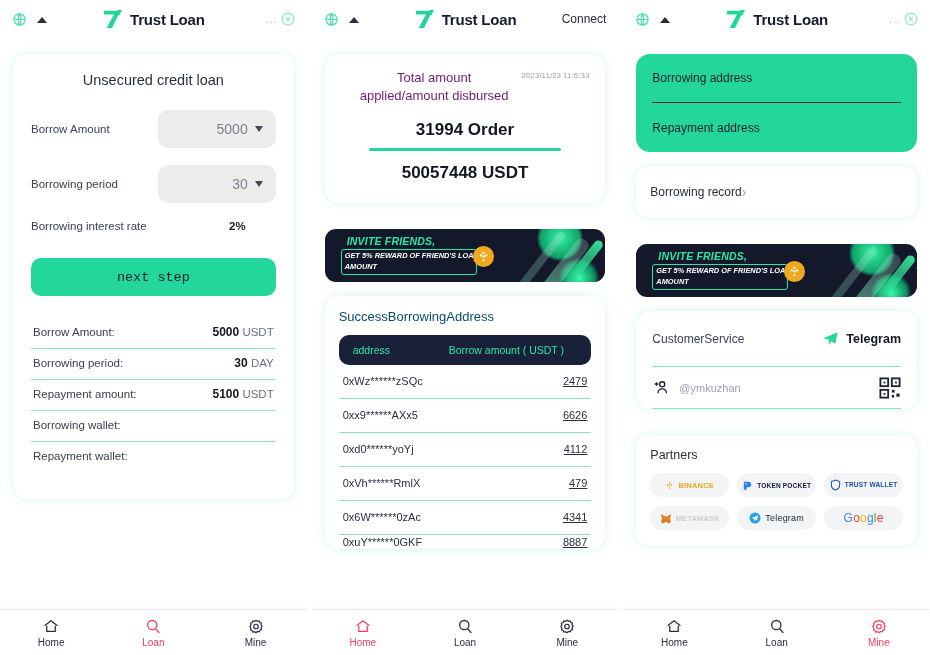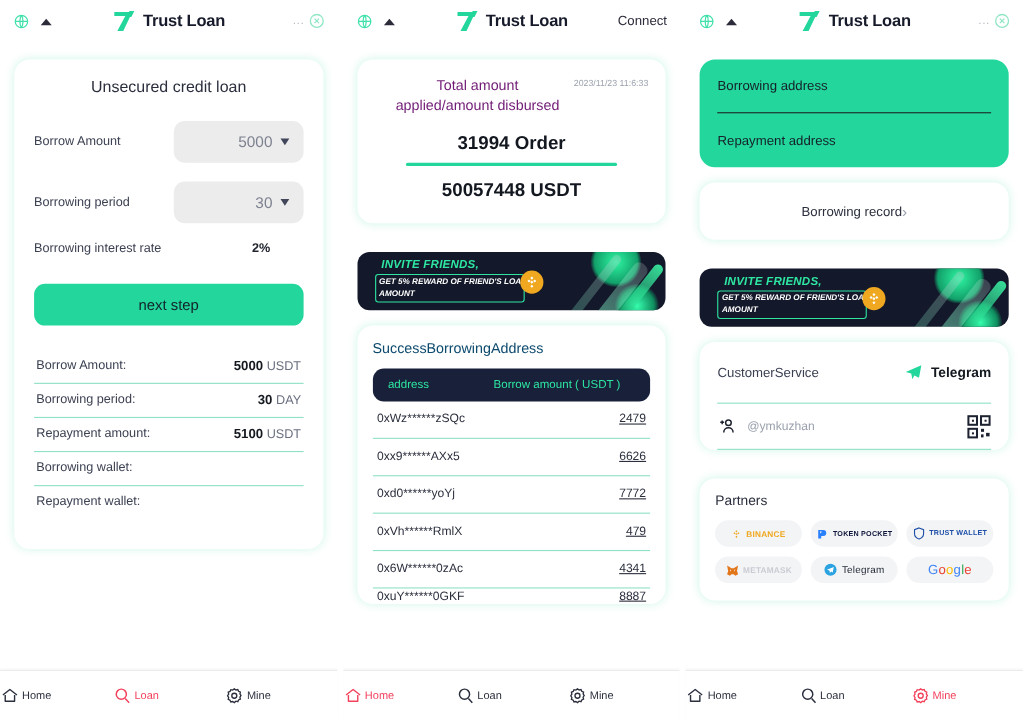--- a/index.html
+++ b/index.html
@@ -75,21 +75,21 @@
     display: flex; align-items: center; justify-content: flex-end; gap: 7px;
     padding-right: 13px;
   }
   .fselect .val { font-size: 14px; color: #7d8290; }
   .caret { width: 0; height: 0; border-left: 4.5px solid transparent; border-right: 4.5px solid transparent; border-top: 6px solid #41465a; }
   .frow.rate { margin-bottom: 26px; padding-right: 30px; }
   .rate-val { font-size: 11.5px; font-weight: bold; color: #20242f; }
   .next-btn {
     width: 100%; height: 38px; border-radius: 10px; border: none;
     background: #23d69b; color: #13202a; font-size: 13.5px;
-    font-family: Liberation Sans, sans-serif; cursor: pointer;
+    font-family: Liberation Mono, monospace; cursor: pointer;
     display: flex; align-items: center; justify-content: center;
   }
 
   .sum-list { margin-top: 22px; }
   .sum-row {
     display: flex; align-items: flex-start; justify-content: space-between;
     border-bottom: 1.4px solid #8ee2c3;
     padding: 7px 2px 7px 2px;
     min-height: 31px;
   }
@@ -152,21 +152,21 @@
   .addr-row .b { font-size: 11px; color: #2b2f3d; text-decoration: underline; }
   .addr-row.clip { height: 14px; overflow: hidden; border-bottom: none; }
 
   
   .green-card {
     background: #23d69b; border-radius: 14px; margin-top: 16px; margin-bottom: 14px;
     padding: 0 16px;
   }
   .green-row { height: 49px; display: flex; align-items: center; font-size: 12px; color: #16202a; }
   .green-row.first { border-bottom: 1.4px solid #1b2a26; }
-  .rec-card { padding: 0 14px; height: 52px; display: flex; align-items: center; justify-content: center; }
+  .rec-card { padding: 0 14px; height: 52px; display: flex; align-items: center; justify-content: flex-start; }
   .rec-label { font-size: 12px; color: #2b2f3d; }
   .chev { color: #9aa0ad; font-size: 14px; }
   .cs-card { padding: 0 16px; }
   .cs-top { height: 56px; display: flex; align-items: center; border-bottom: 1.4px solid #8ee2c3; }
   .cs-label { font-size: 12px; color: #3c4152; }
   .cs-right { margin-left: auto; display: flex; align-items: center; gap: 7px; }
   .tg-plane { width: 17px; height: 17px; display:block; }
   .tg-word { font-size: 12.5px; font-weight: bold; color: #14181f; }
   .cs-bot { height: 42px; display: flex; align-items: center; border-bottom: 1.4px solid #8ee2c3; }
   .adduser { width: 19px; height: 17px; display:block; margin-right: 8px; }
@@ -190,21 +190,21 @@
   .pchip svg { display: block; }
 
   
   .nav {
     flex: 0 0 46px; height: 46px; background: #fff;
     border-top: 1px solid #ececec;
     display: flex; align-items: center;
     box-shadow: 0 -1px 3px rgba(0,0,0,0.04);
     z-index: 6;
   }
-  .nav-item { flex: 1; display: flex; flex-direction: row; align-items: center; gap: 2px; cursor: pointer; }
+  .nav-item { flex: 1; display: flex; flex-direction: column; align-items: center; gap: 2px; cursor: pointer; }
   .nav-item .nlabel { font-size: 10px; color: #2b2f3d; }
   .nav-item.active .nlabel { color: #f3415c; }
   .nav-item svg { display: block; }
 </style>
 </head>
 <body>
 
 <div class="stage">
 
   <div class="panel p1">
@@ -375,21 +375,21 @@
         <div class="addr-row">
           <span class="a">0xWz******zSQc</span>
           <span class="b">2479</span>
         </div>
         <div class="addr-row">
           <span class="a">0xx9******AXx5</span>
           <span class="b">6626</span>
         </div>
         <div class="addr-row">
           <span class="a">0xd0******yoYj</span>
-          <span class="b">7772</span>
+          <span class="b">4112</span>
         </div>
         <div class="addr-row">
           <span class="a">0xVh******RmlX</span>
           <span class="b">479</span>
         </div>
         <div class="addr-row">
           <span class="a">0x6W******0zAc</span>
           <span class="b">4341</span>
         </div>
         <div class="addr-row clip">

